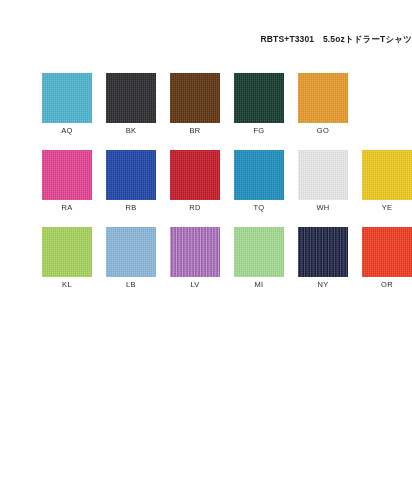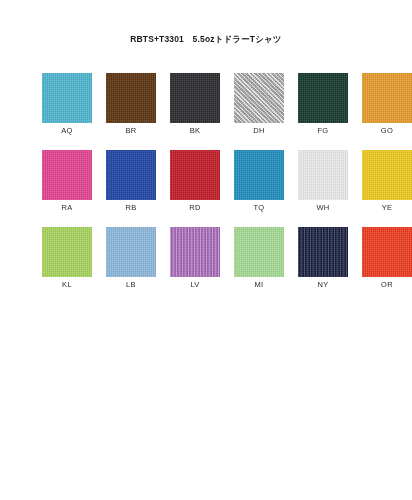--- a/index.html
+++ b/index.html
@@ -17,21 +17,21 @@
     position: relative;
     width: 412px;
     height: 500px;
     background: #ffffff;
   }
   .title {
     position: absolute;
     left: 0;
     top: 34px;
     width: 412px;
-    text-align: center;
+    text-align: right;
     font-size: 8.5px;
     font-weight: bold;
     color: #1a1a1a;
     letter-spacing: 0.15px;
     white-space: nowrap;
   }
   .swatch-grid {
     position: absolute;
     left: 42px;
     top: 73px;
@@ -103,30 +103,26 @@
 
   <div class="title">RBTS+T3301　5.5ozトドラーTシャツ</div>
 
   <div class="swatch-grid">
       <div class="swatch-row">
         <div class="swatch-cell">
           <div class="swatch-chip" style="background: rgb(77, 182, 208);"></div>
           <div class="swatch-label">AQ</div>
         </div>
         <div class="swatch-cell">
-          <div class="swatch-chip" style="background: rgb(94, 52, 16);"></div>
-          <div class="swatch-label">BR</div>
-        </div>
-        <div class="swatch-cell">
           <div class="swatch-chip" style="background: rgb(43, 43, 47);"></div>
           <div class="swatch-label">BK</div>
         </div>
         <div class="swatch-cell">
-          <div class="swatch-chip heather" style="background: rgb(195, 196, 196);"></div>
-          <div class="swatch-label">DH</div>
+          <div class="swatch-chip" style="background: rgb(94, 52, 16);"></div>
+          <div class="swatch-label">BR</div>
         </div>
         <div class="swatch-cell">
           <div class="swatch-chip" style="background: rgb(20, 58, 44);"></div>
           <div class="swatch-label">FG</div>
         </div>
         <div class="swatch-cell">
           <div class="swatch-chip" style="background: rgb(231, 154, 42);"></div>
           <div class="swatch-label">GO</div>
         </div>
       </div>

